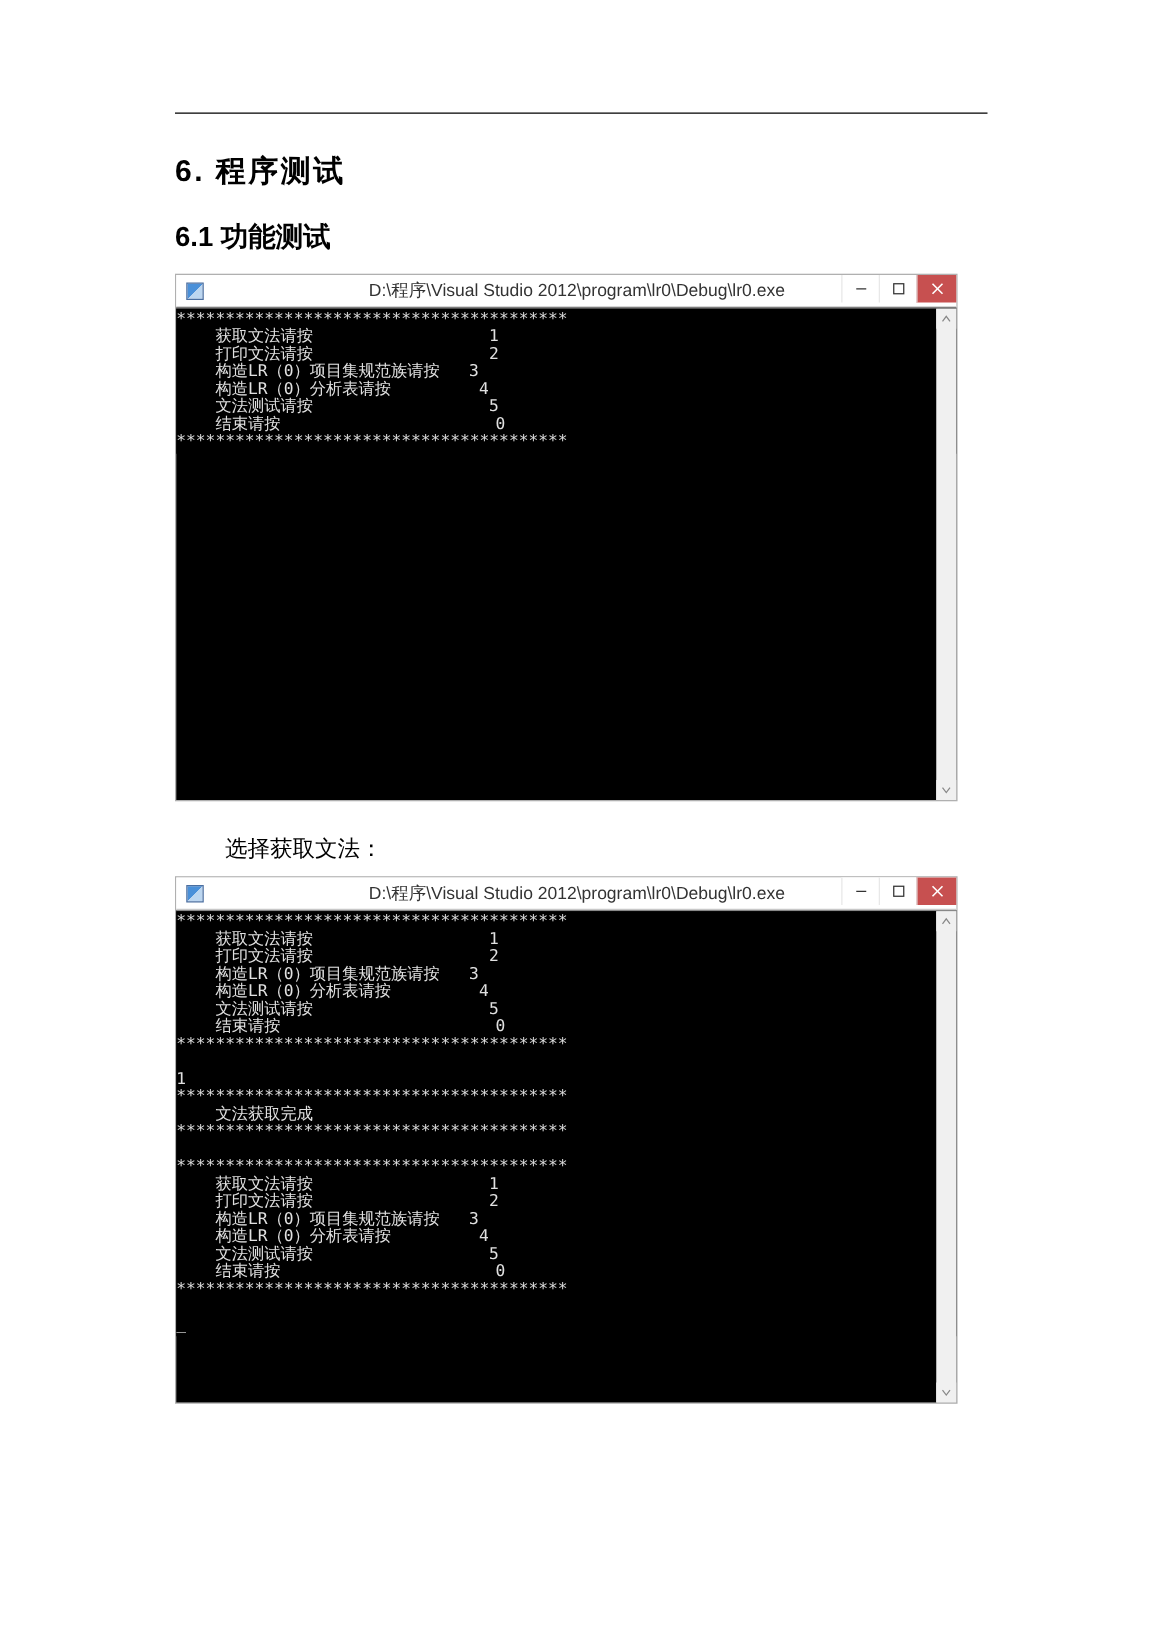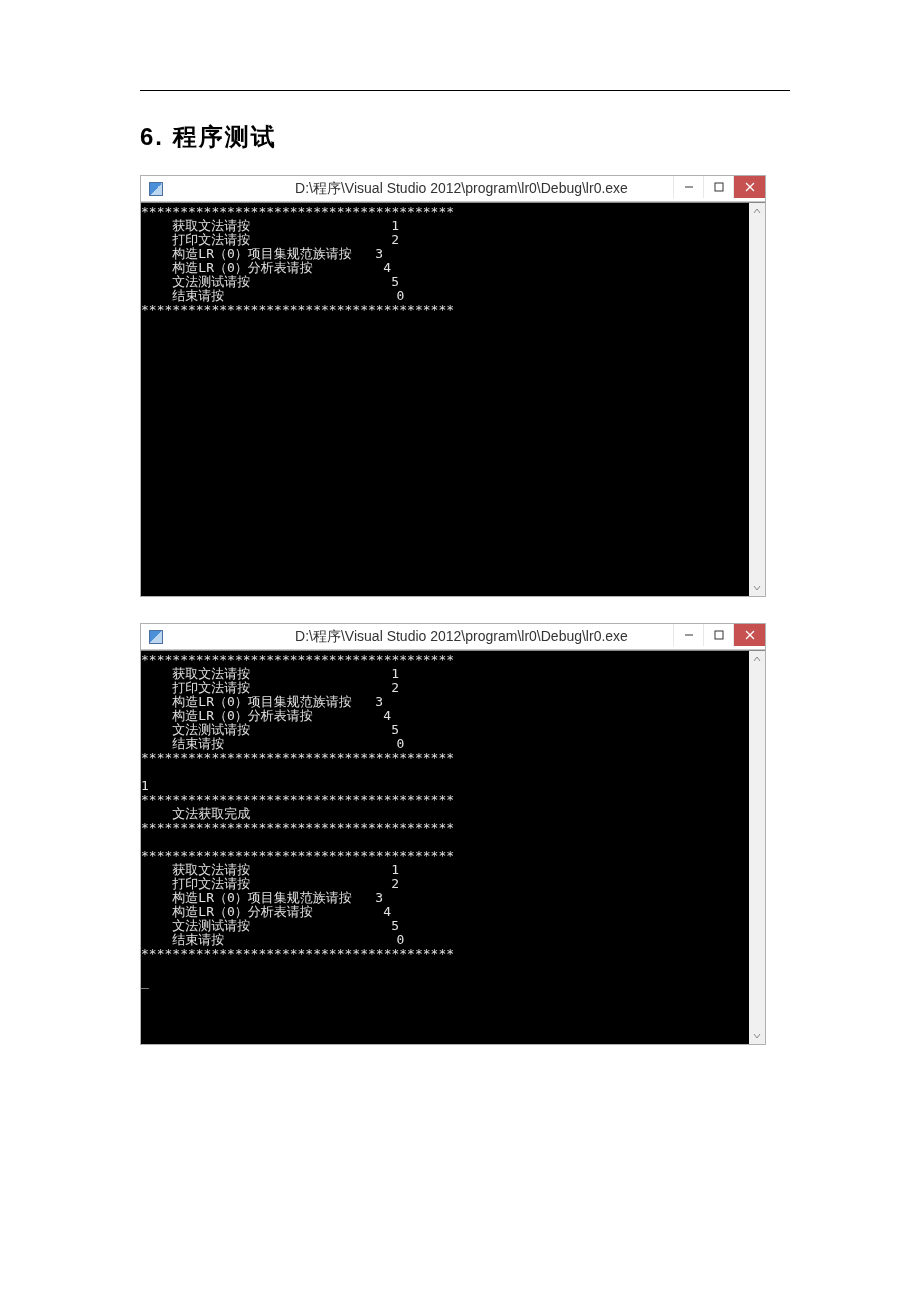--- a/index.html
+++ b/index.html
@@ -119,20 +119,21 @@
     display:flex;align-items:center;justify-content:center;
   }
 </style>
 </head>
 <body>
 
 <div class="page">
   <div class="top-rule"></div>
 
   <div class="h1">6.  程序测试</div>
+  <div class="h2">6.1 功能测试</div>
 
   <div class="cwin">
     <div class="titlebar">
       <div class="sysicon"></div>
       <div class="titletext">D:\程序\Visual Studio 2012\program\lr0\Debug\lr0.exe</div>
       <div class="winbtns">
         <div class="wbtn">
           <svg width="10" height="10">
               <line x1="1" y1="5" x2="9" y2="5" stroke="#333" stroke-width="1"></line>
             </svg>
@@ -168,20 +169,21 @@
         </div>
         <div class="sbtn">
           <svg width="8" height="8">
               <polyline points="1,2 4,6 7,2" fill="none" stroke="#888" stroke-width="1"></polyline>
             </svg>
         </div>
       </div>
     </div>
   </div>
 
+  <div class="para">选择获取文法：</div>
 
   <div class="cwin">
     <div class="titlebar">
       <div class="sysicon"></div>
       <div class="titletext">D:\程序\Visual Studio 2012\program\lr0\Debug\lr0.exe</div>
       <div class="winbtns">
         <div class="wbtn">
           <svg width="10" height="10">
               <line x1="1" y1="5" x2="9" y2="5" stroke="#333" stroke-width="1"></line>
             </svg>

